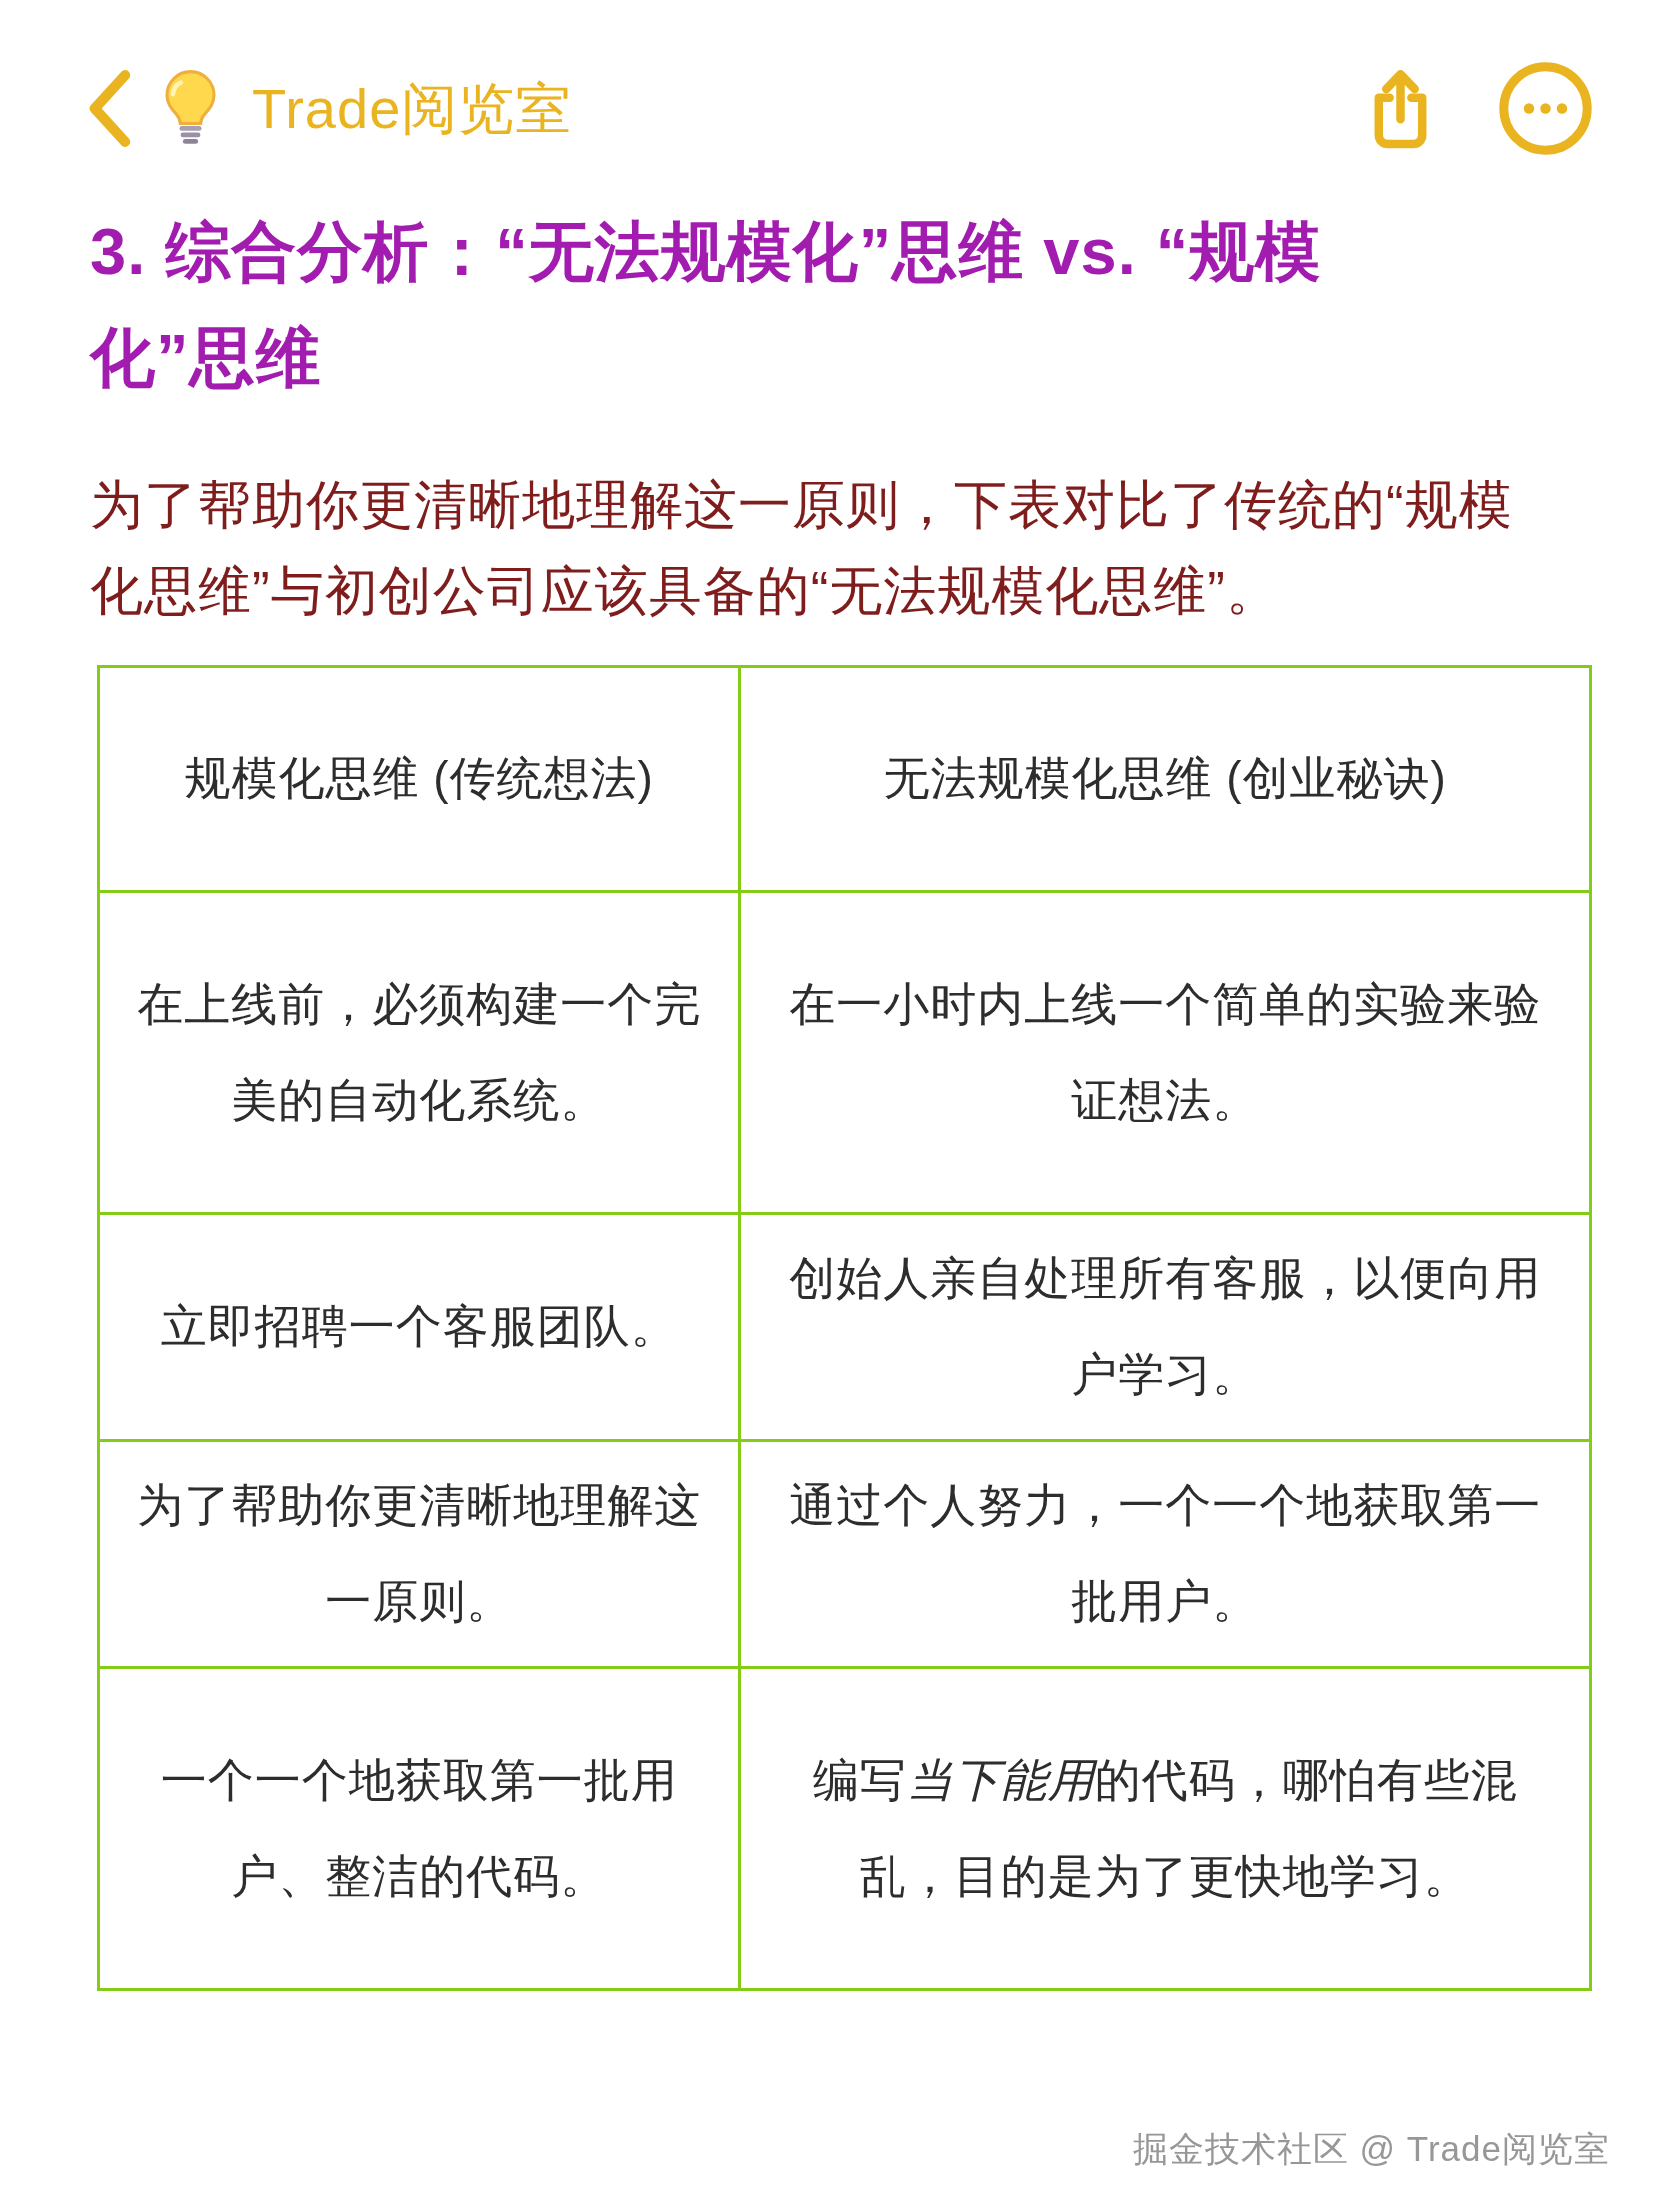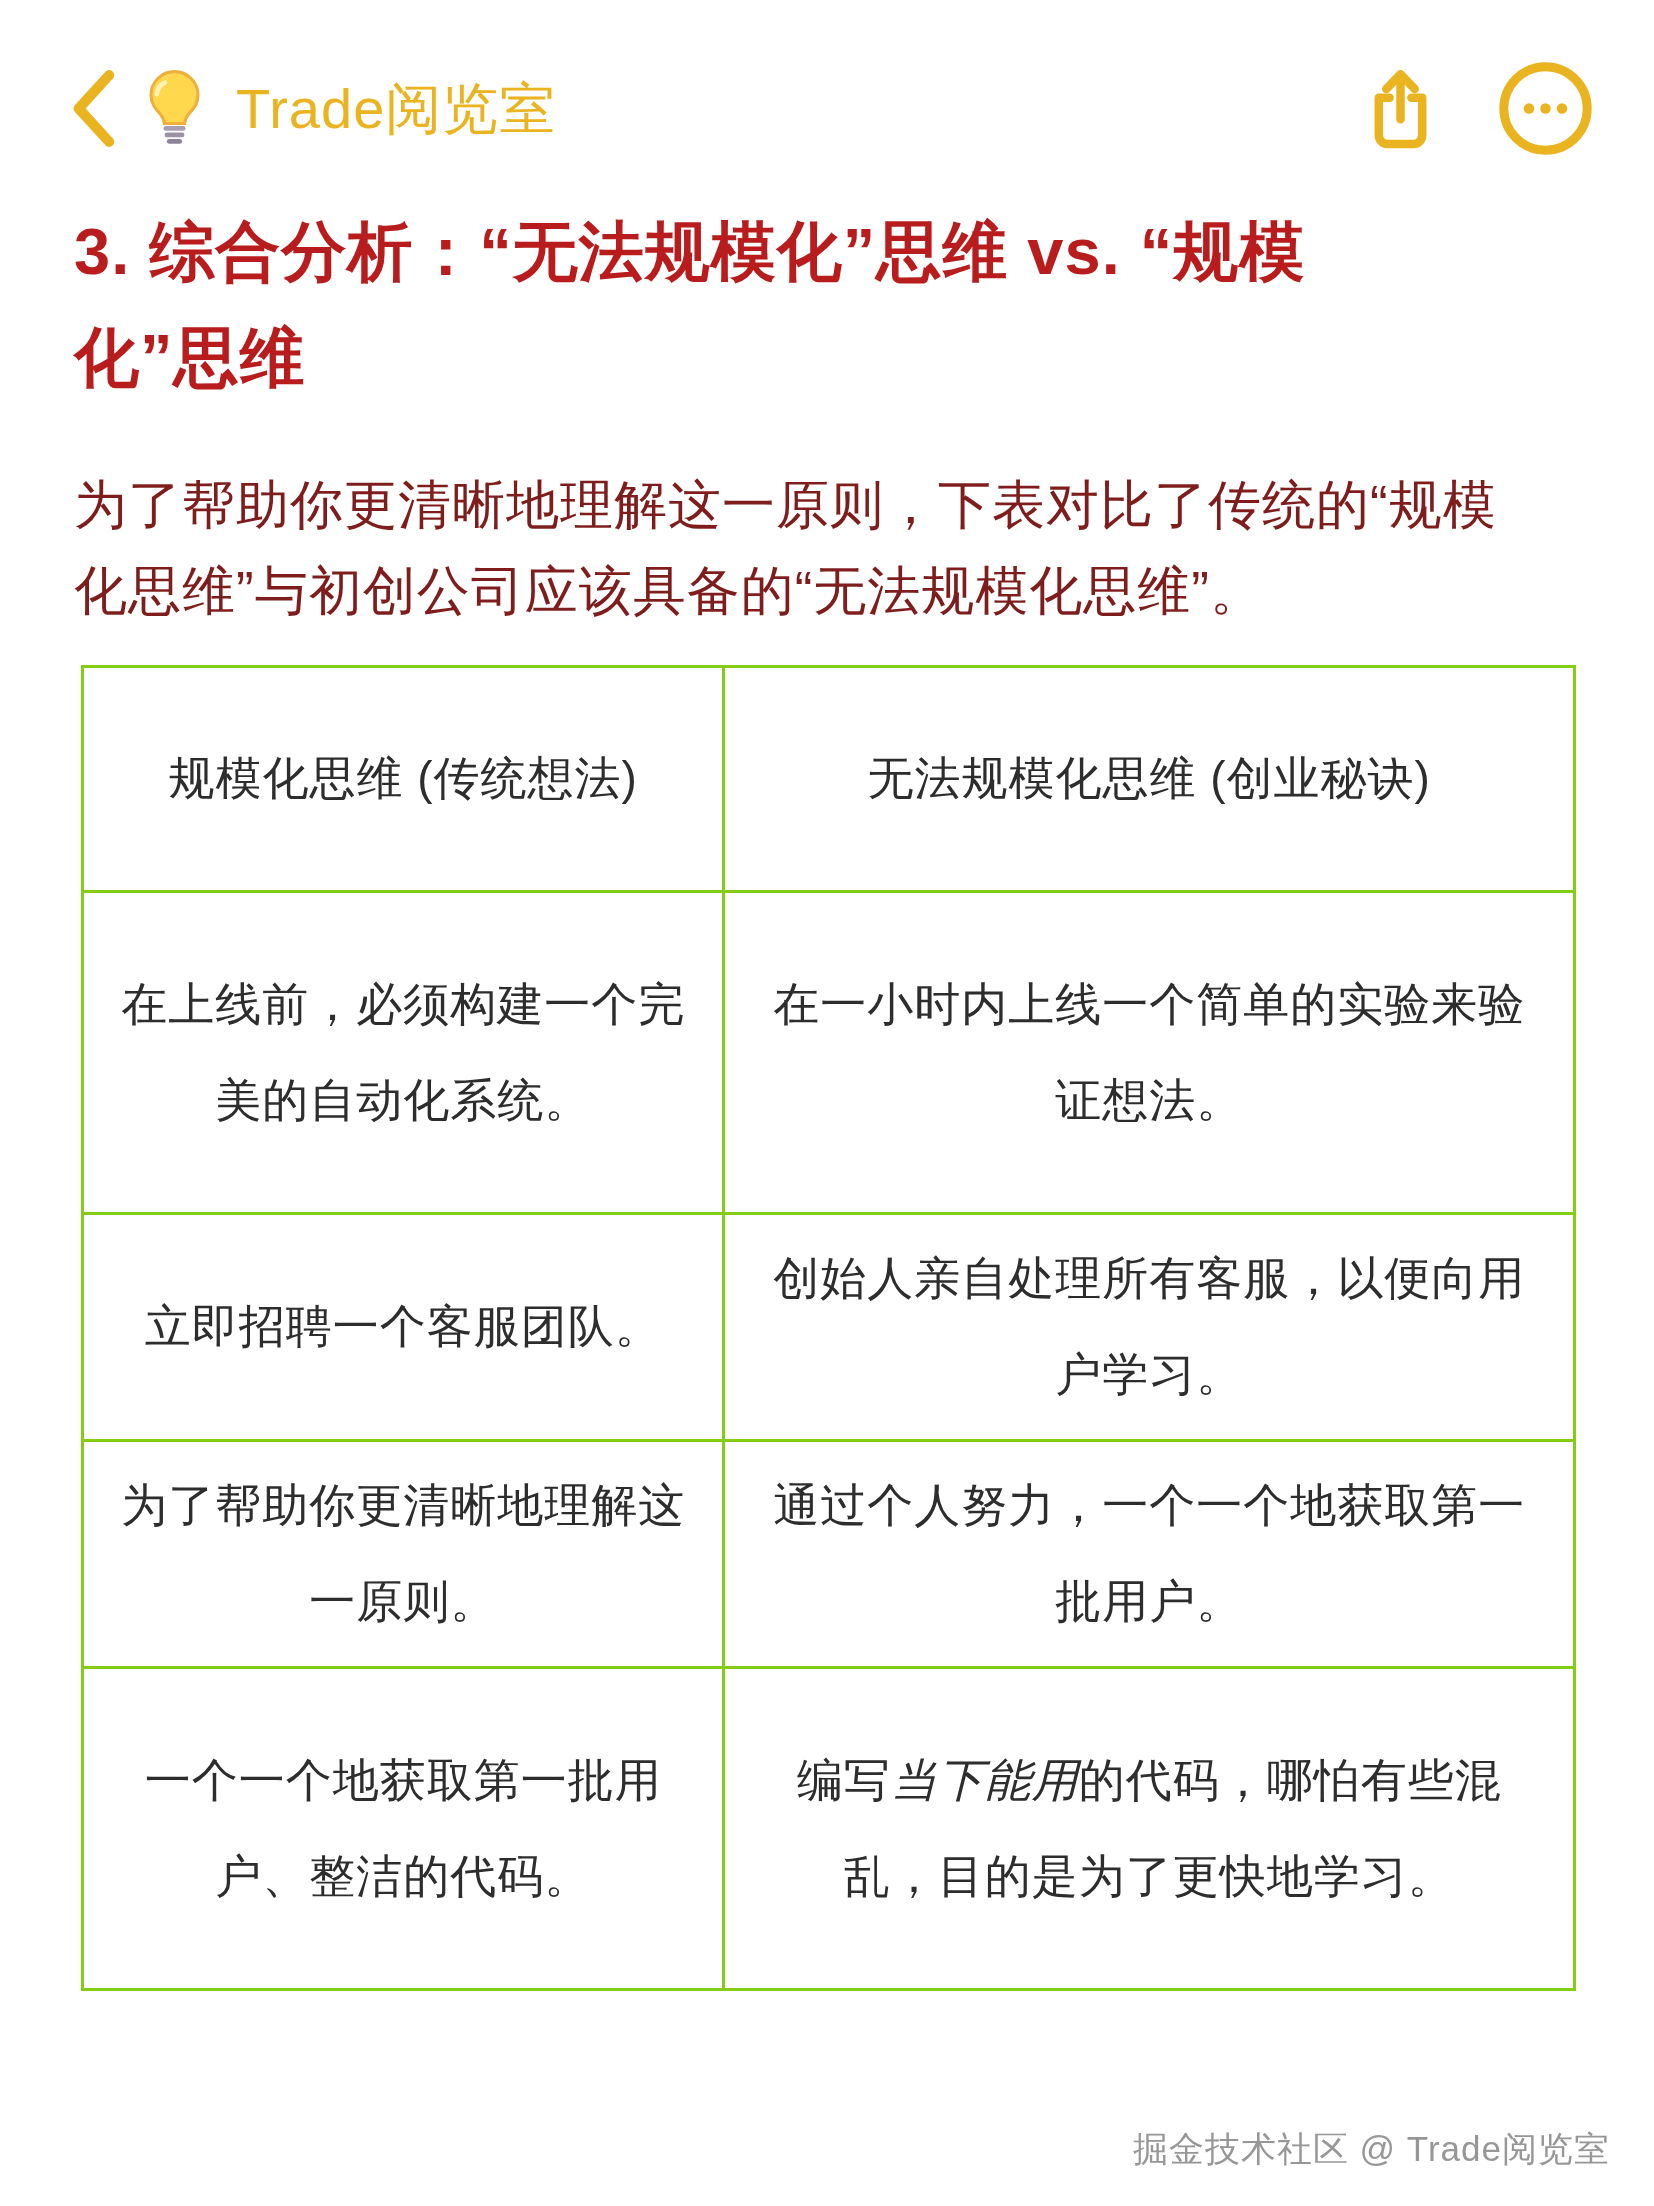--- a/index.html
+++ b/index.html
@@ -4,21 +4,21 @@
 <style>
   * { box-sizing: border-box; }
   html, body { margin: 0; padding: 0; }
   body {
     width: 1655px; height: 2207px;
     background: #ffffff;
     font-family: "Liberation Sans", "DejaVu Sans", sans-serif;
     position: relative;
     overflow: hidden;
   }
-  .page { width: 100%; height: 100%; position: relative; }
+  .page { width: 100%; height: 100%; position: relative; padding-left: 16px; }
 
   
   .navbar {
     display: flex; align-items: center; justify-content: space-between;
     padding: 57px 61px 0 67px;
     height: 160px;
   }
   .nav-left { display: flex; align-items: center; gap: 25.6px; }
   .nav-right { display: flex; align-items: center; gap: 57px; }
   .nav-title {
@@ -31,21 +31,21 @@
   .icon { display: inline-flex; align-items: center; justify-content: center; }
 
   
   .content { padding: 0 74px; }
   h1.heading {
     margin: 39px 0 0 0;
     max-width: 1290px;
     font-size: 65px;
     line-height: 1.63;
     font-weight: bold;
-    color: #b91c1c;
+    color: #a21caf;
     letter-spacing: 1px;
   }
   p.intro {
     margin: 51px 0 0 0;
     max-width: 1453px;
     font-size: 53px;
     line-height: 1.62;
     font-weight: normal;
     color: #7f1d1d;
     letter-spacing: 1px;

